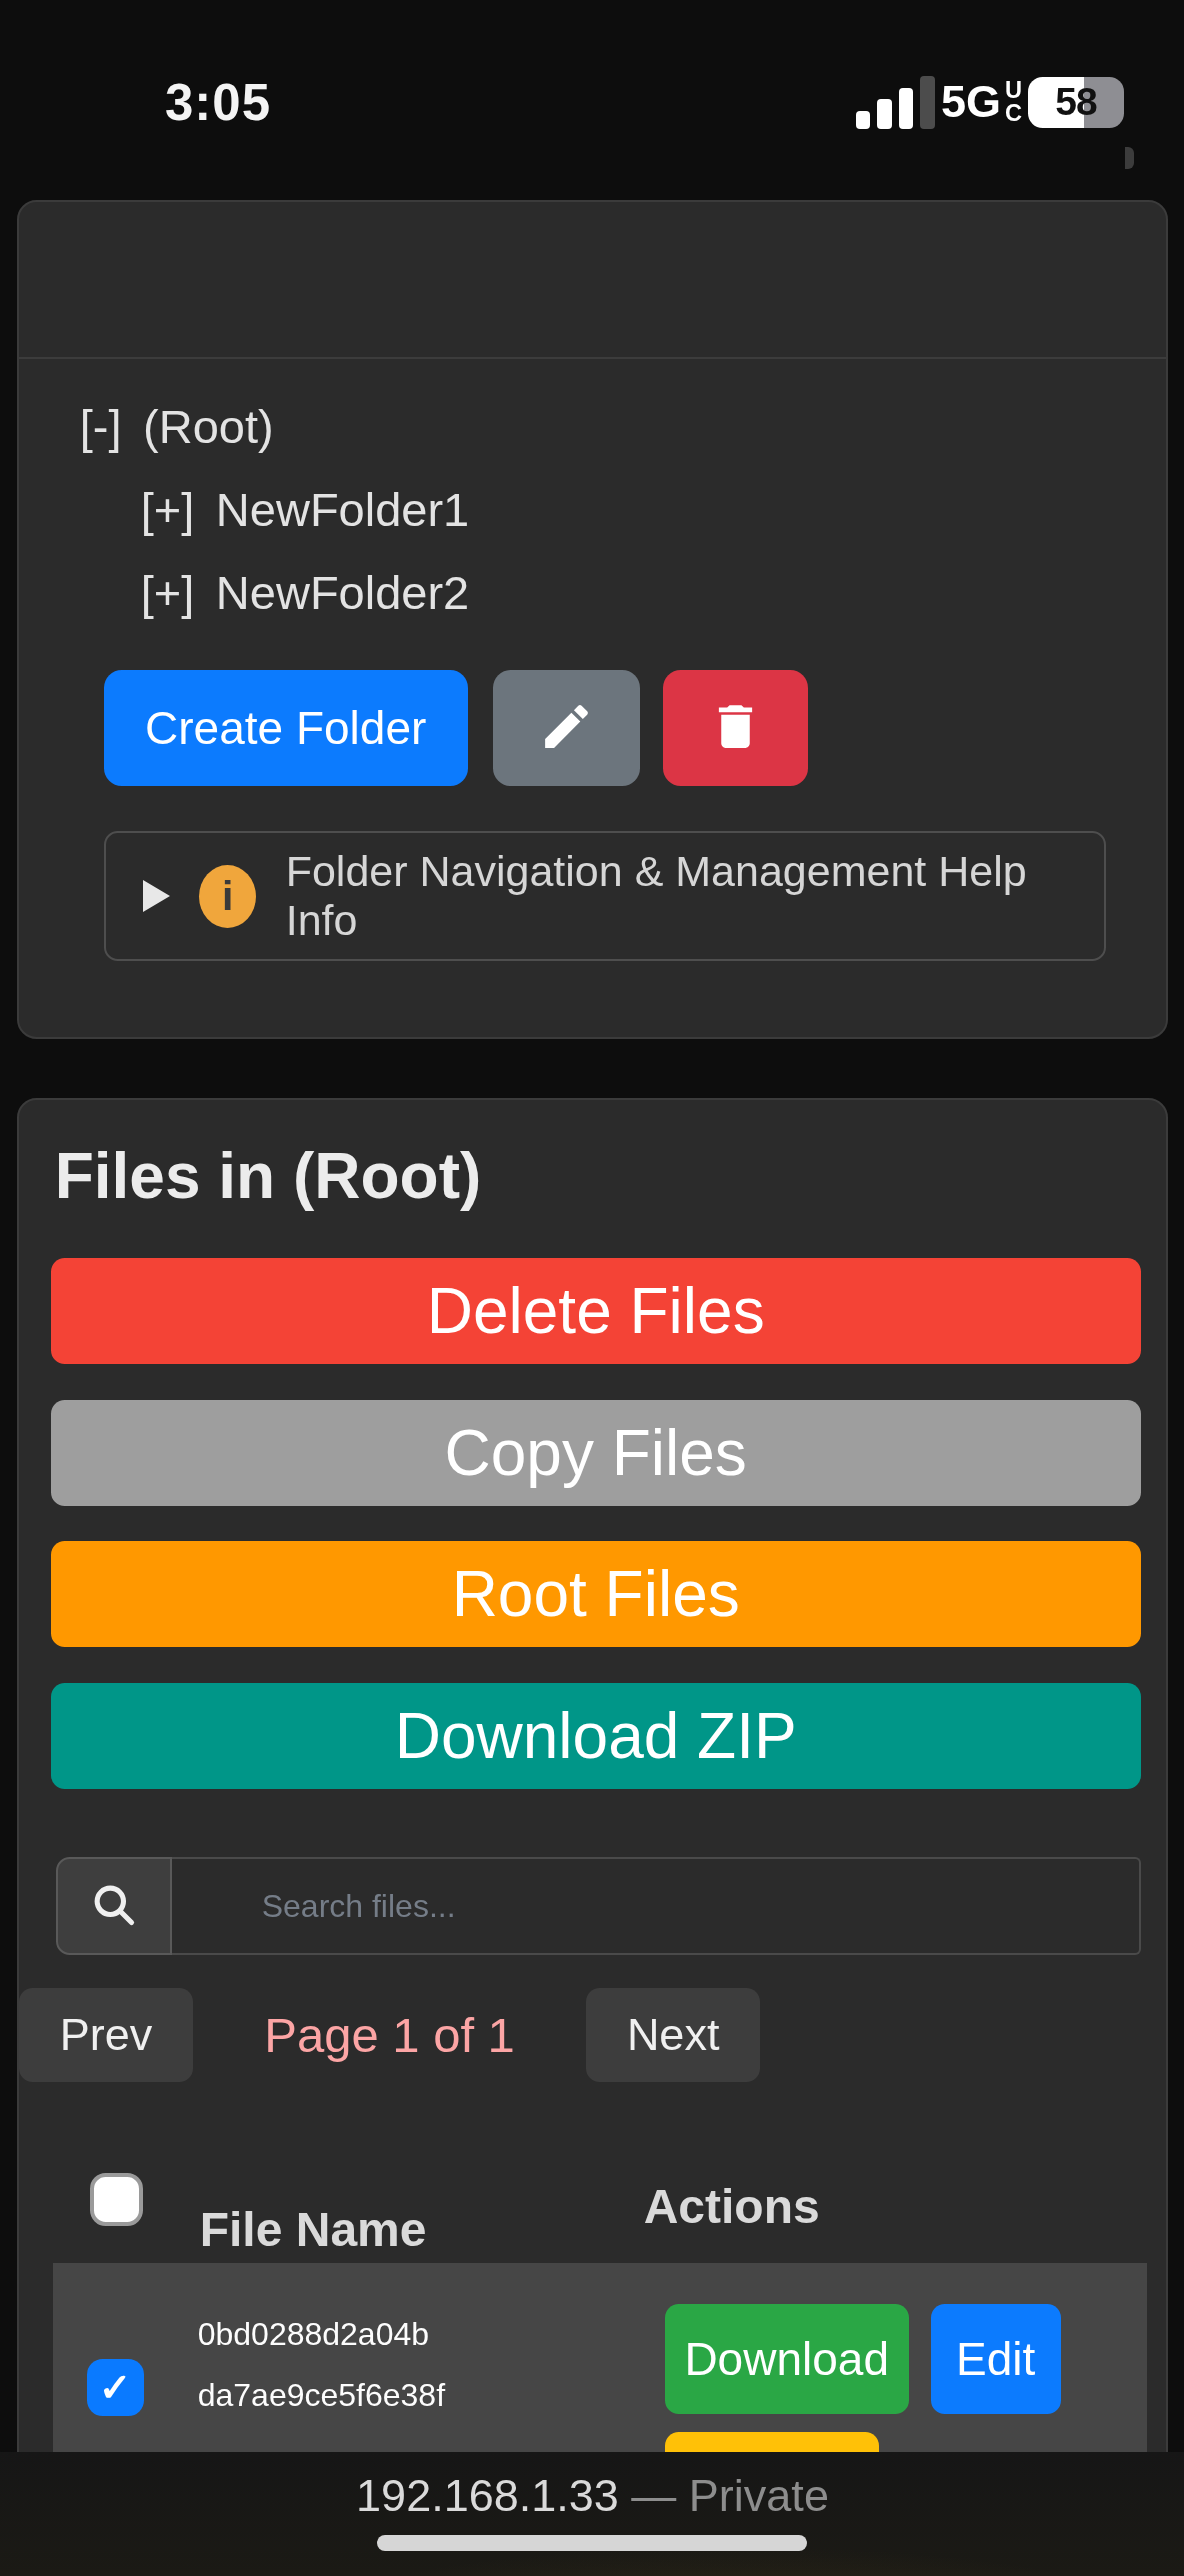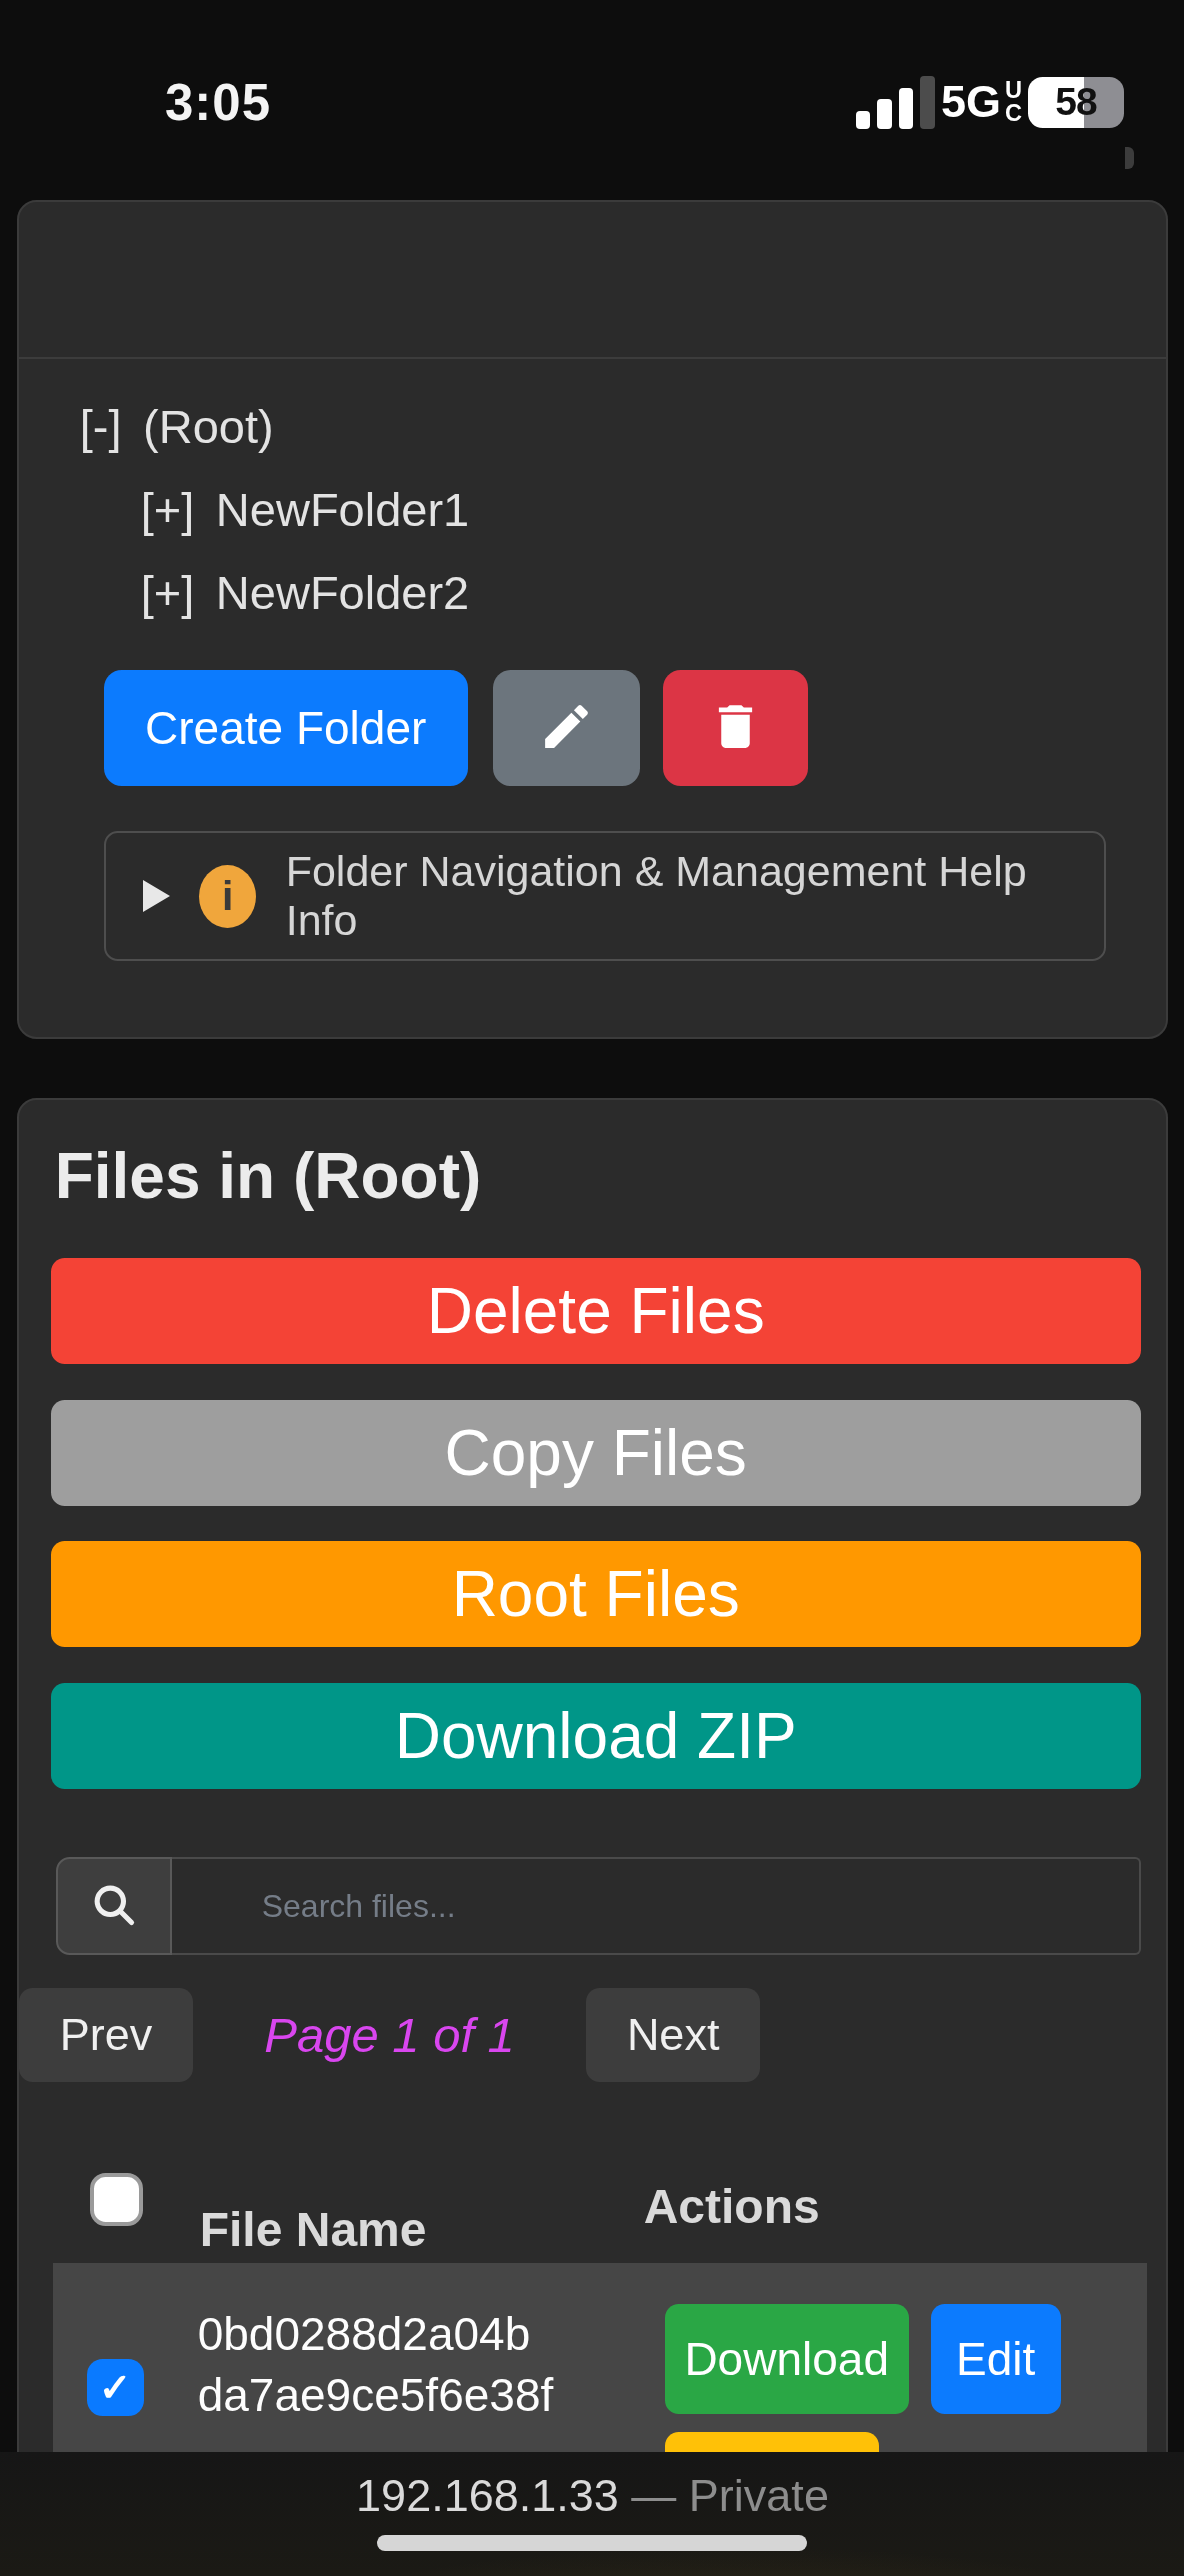--- a/index.html
+++ b/index.html
@@ -70,33 +70,33 @@
     background:#2b2b2b; display:flex; align-items:center; }
   .search-input-box input { width:100%; background:transparent; border:none; outline:none;
     padding:0 43px; font-size:32px; color:#5eead4; font-family:inherit;margin-left:47px; }
   .search-input-box input::placeholder { color:#757d88; }
   .search-icon-box svg { width:51px; height:51px; stroke:#f0f0f0; fill:none; stroke-width:2.4; }
   
   .pager { position:absolute; left:0; top:888px; width:100%;
     display:flex; align-items:center; justify-content:flex-start; gap:71px; }
   .pager .pbtn { height:94px; padding:0 41px; background:#3d3d3d; border-radius:13.8px;
     font-size:45px; color:#f0f0f0; }
-  .pager .ptext { font-size:49px; color:#d946ef;font-style:italic; }
+  .pager .ptext { font-size:49px; color:#fca5a5; }
   
   .chk { border-radius:15.7px; }
   #header-checkbox { position:absolute; left:71px; top:1073px; width:53px; height:53px;
     background:#ffffff; border:4.9px solid #9a9a9a; }
   .th-file { position:absolute; left:181px; top:1102px; font-size:48px; font-weight:700; color:#dadada; }
   .th-actions { position:absolute; left:625px; top:1079px; font-size:48px; font-weight:700; color:#dadada; }
   
   .file-row { position:absolute; left:34px; top:1163px; width:1094px; height:324px; background:#464646; }
   #row-checkbox { position:absolute; left:34px; top:96px; width:57px; height:57px; background:#0a7aff;
     display:flex; align-items:center; justify-content:center; }
   #row-checkbox span { color:#fff; font-size:39px; font-weight:800; }
-  .file-name { position:absolute; left:145px; top:41px; font-size:46px; line-height:61px; color:#fdfdfd; }
+  .file-name { position:absolute; left:145px; top:41px; font-size:32px; line-height:61px; color:#fdfdfd; }
   .row-btn { position:absolute; height:110px; border-radius:13.8px; font-size:46px; color:#fff; }
   #dl-btn { left:612px; top:41px; width:244px; }
   #edit-btn { left:878px; top:41px; width:130px; }
   #extra-btn { left:612px; top:169px; width:214px; height:108px; }
   
   .safari-bar { position:absolute; left:0; top:2452px; width:1185px; height:124px;
     background:linear-gradient(180deg,#161616,#1b1a15);
     overflow:visible; }
   .safari-bar::after { content:""; position:absolute; inset:0; pointer-events:none;
     background:radial-gradient(60% 120% at 62% 160%, rgba(150,115,30,0.20), transparent 70%); }

